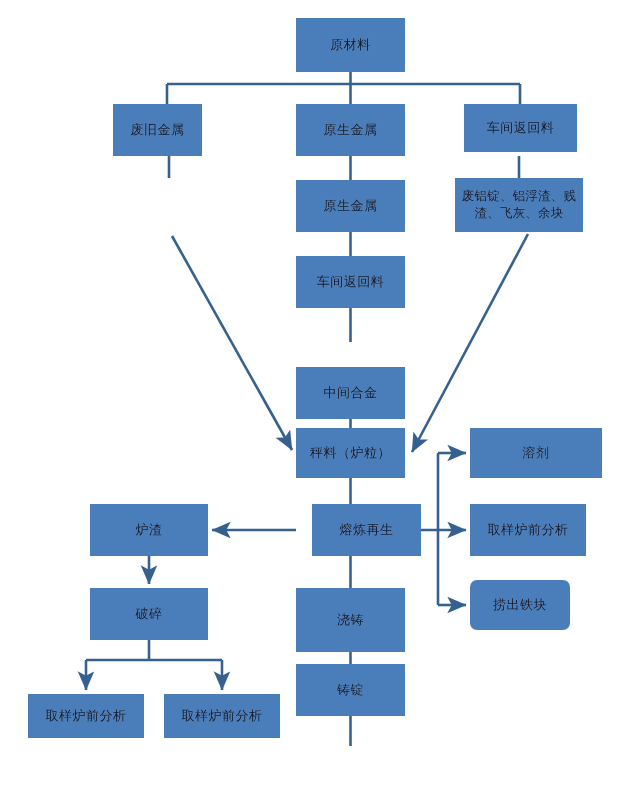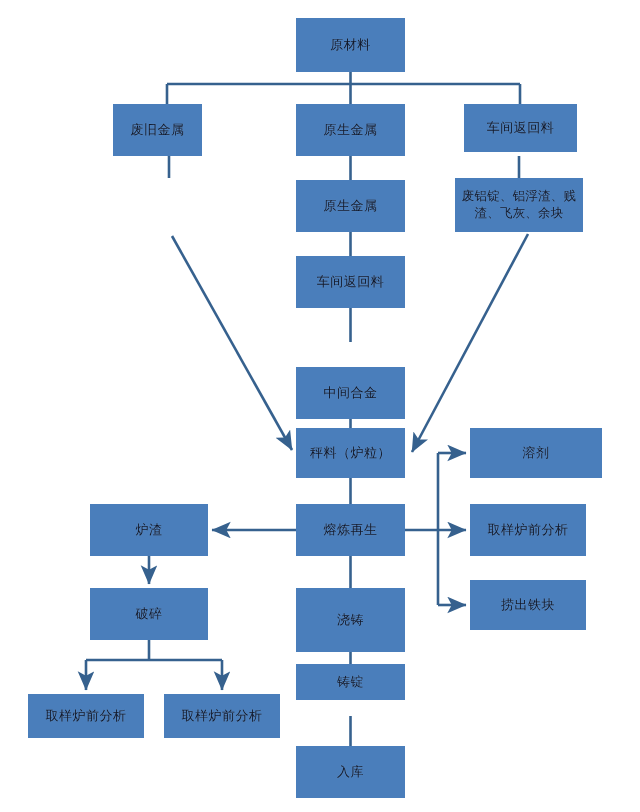--- a/index.html
+++ b/index.html
@@ -111,35 +111,34 @@
   <div class="node" style="left:296px; top:180px; width:109px; height:52px;">原生金属</div>
 
   <div class="node multi" style="left:455px; top:178px; width:128px; height:54px;">废铝锭、铝浮渣、贱渣、飞灰、余块</div>
 
   <div class="node" style="left:296px; top:256px; width:109px; height:52px;">车间返回料</div>
 
   <div class="node" style="left:296px; top:342px; width:109px; height:52px;margin-top:25px;">中间合金</div>
 
   <div class="node" style="left:296px; top:428px; width:109px; height:50px;">秤料（炉粒）</div>
 
-  <div class="node" style="left:296px; top:504px; width:109px; height:52px;">熔炼再生</div>
+  <div class="node" style="left:312px; top:504px; width:109px; height:52px;">熔炼再生</div>
 
   <div class="node" style="left:90px; top:504px; width:118px; height:52px;">炉渣</div>
 
   <div class="node" style="left:90px; top:588px; width:118px; height:52px;">破碎</div>
 
   <div class="node" style="left:28px; top:694px; width:116px; height:44px;">取样炉前分析</div>
 
   <div class="node" style="left:164px; top:694px; width:116px; height:44px;">取样炉前分析</div>
 
   <div class="node" style="left:470px; top:428px; width:132px; height:50px;">溶剂</div>
 
   <div class="node" style="left:470px; top:504px; width:116px; height:52px;">取样炉前分析</div>
 
-  <div class="node" style="left:470px; top:580px; width:116px; height:50px;">捞出铁块</div>
+  <div class="node" style="left:470px; top:580px; width:100px; height:50px;border-radius:7px;">捞出铁块</div>
 
   <div class="node" style="left:296px; top:588px; width:109px; height:64px;text-align:center;">浇铸</div>
 
-  <div class="node" style="left:296px; top:664px; width:109px; height:36px;">铸锭</div>
+  <div class="node" style="left:296px; top:664px; width:109px; height:52px;">铸锭</div>
 
-  <div class="node" style="left:296px; top:746px; width:109px; height:52px;">入库</div>
 
 </div>
 
 </body></html>

